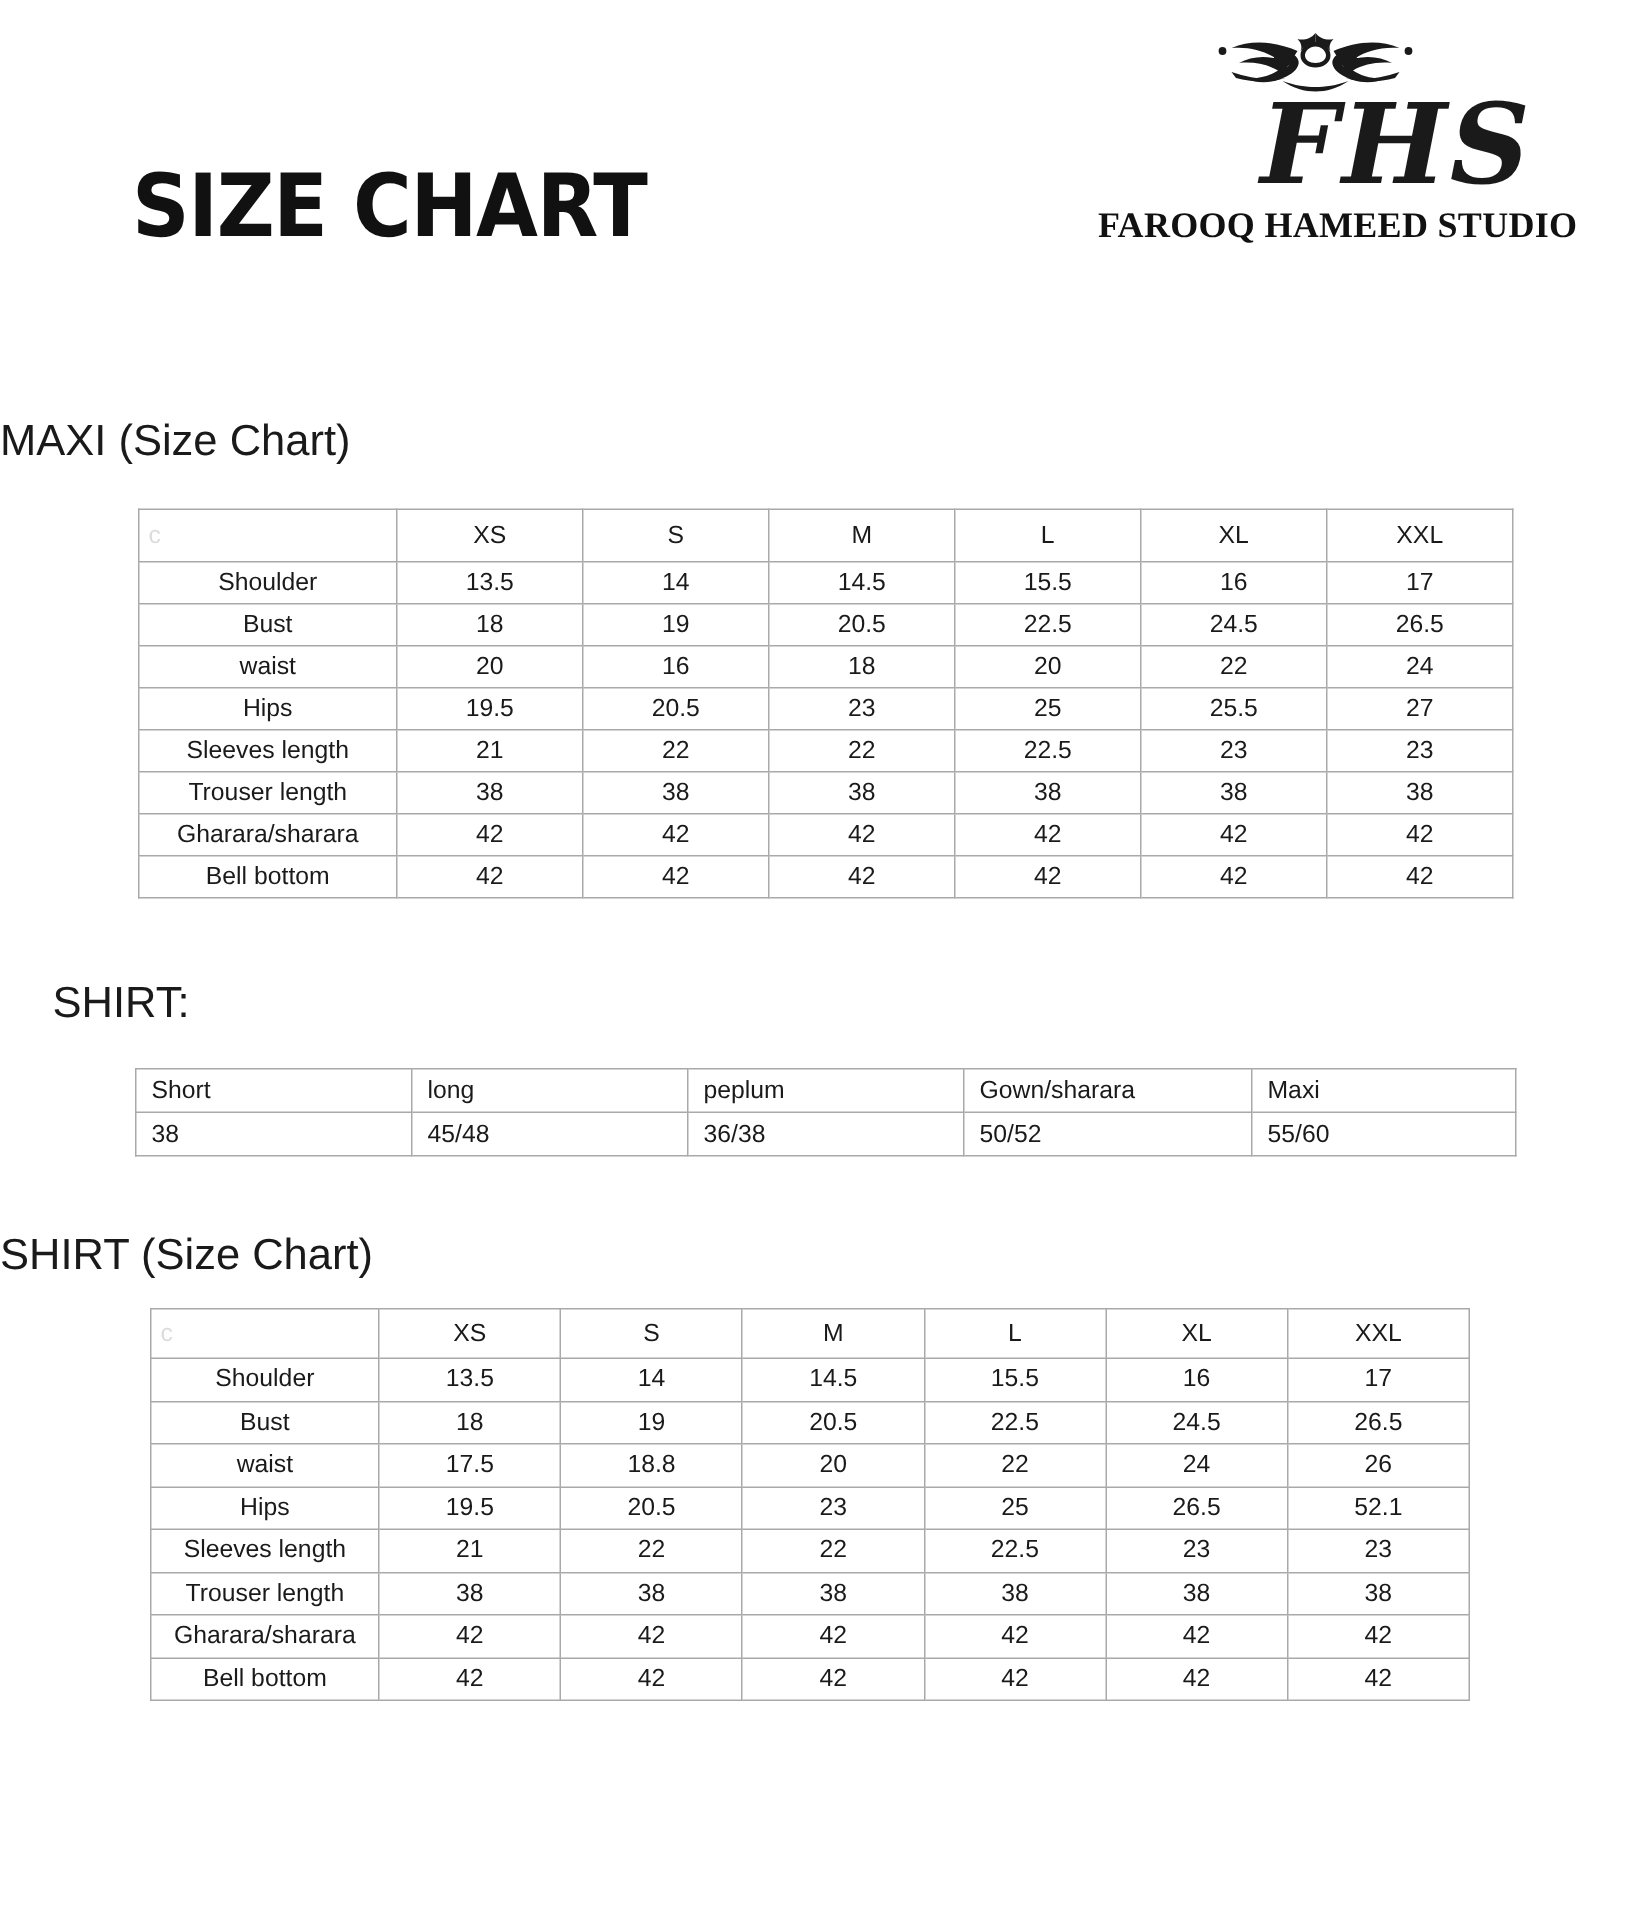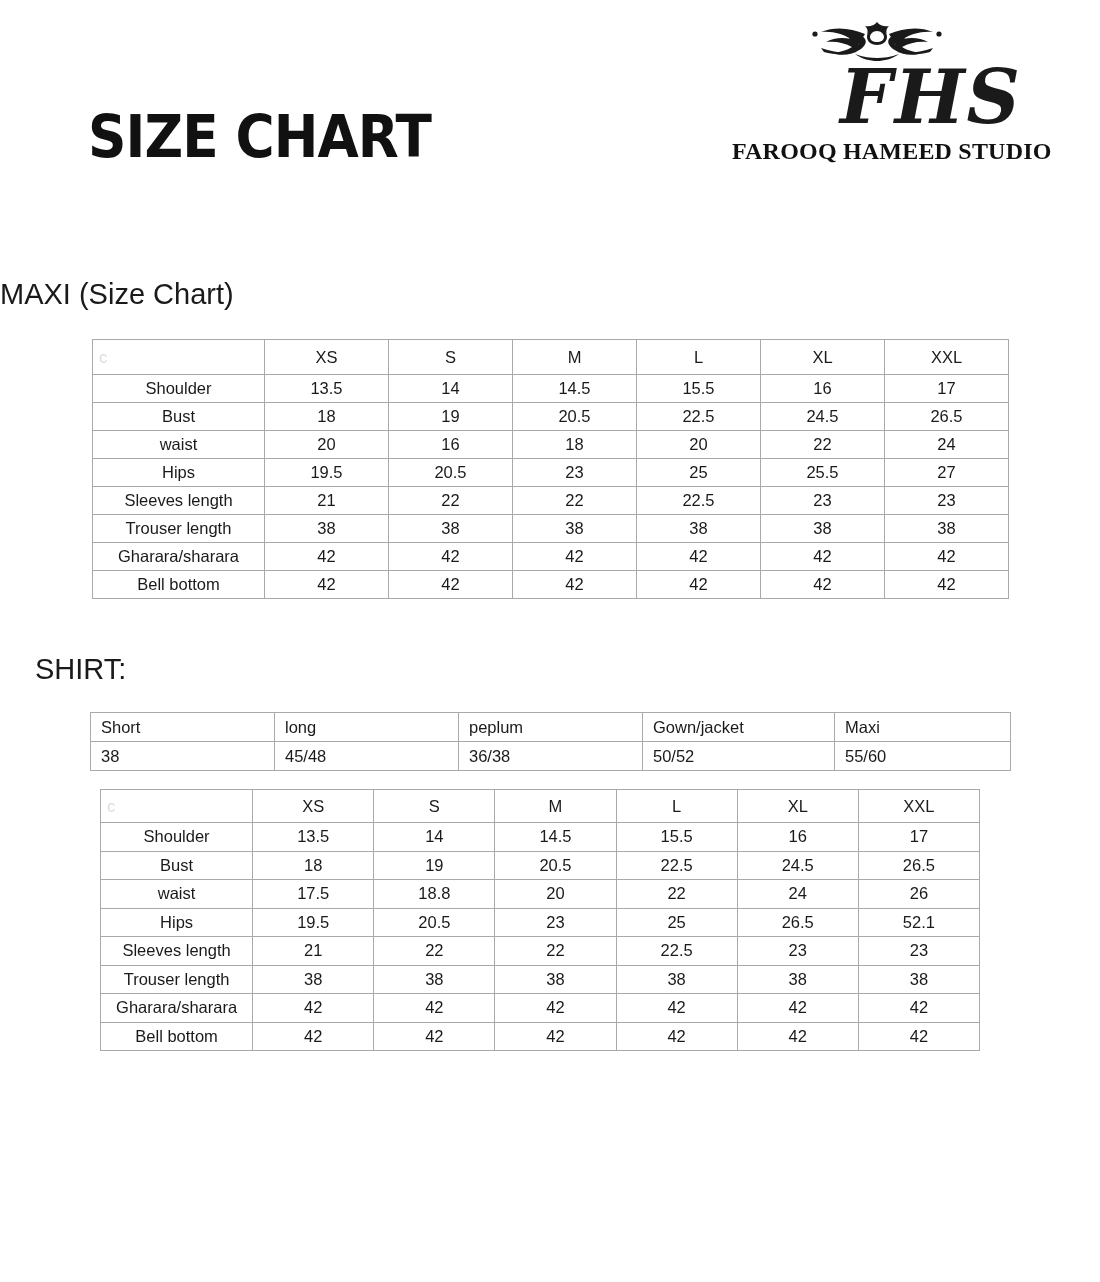--- a/index.html
+++ b/index.html
@@ -289,34 +289,35 @@
           <col class="c2">
           <col class="c3">
           <col class="c4">
           <col class="c5">
       </colgroup>
       <tbody id="shirt-len-body">
           <tr>
             <td class="sl-cell">Short</td>
             <td class="sl-cell">long</td>
             <td class="sl-cell">peplum</td>
-            <td class="sl-cell">Gown/jacket</td>
+            <td class="sl-cell">Gown/sharara</td>
             <td class="sl-cell">Maxi</td>
           </tr>
           <tr>
             <td class="sl-cell">38</td>
             <td class="sl-cell">45/48</td>
             <td class="sl-cell">36/38</td>
             <td class="sl-cell">50/52</td>
             <td class="sl-cell">55/60</td>
           </tr>
         </tbody>
     </table>
   </div>
 
+  <div class="section-heading heading-shirt-chart">SHIRT (Size Chart)</div>
 
   <div class="table-wrap" id="shirt-table-wrap">
     <table class="size-table" id="shirt-table">
       <colgroup>
         <col class="col-label">
           <col class="col-size">
           <col class="col-size">
           <col class="col-size">
         <col class="col-size">
           <col class="col-size">

